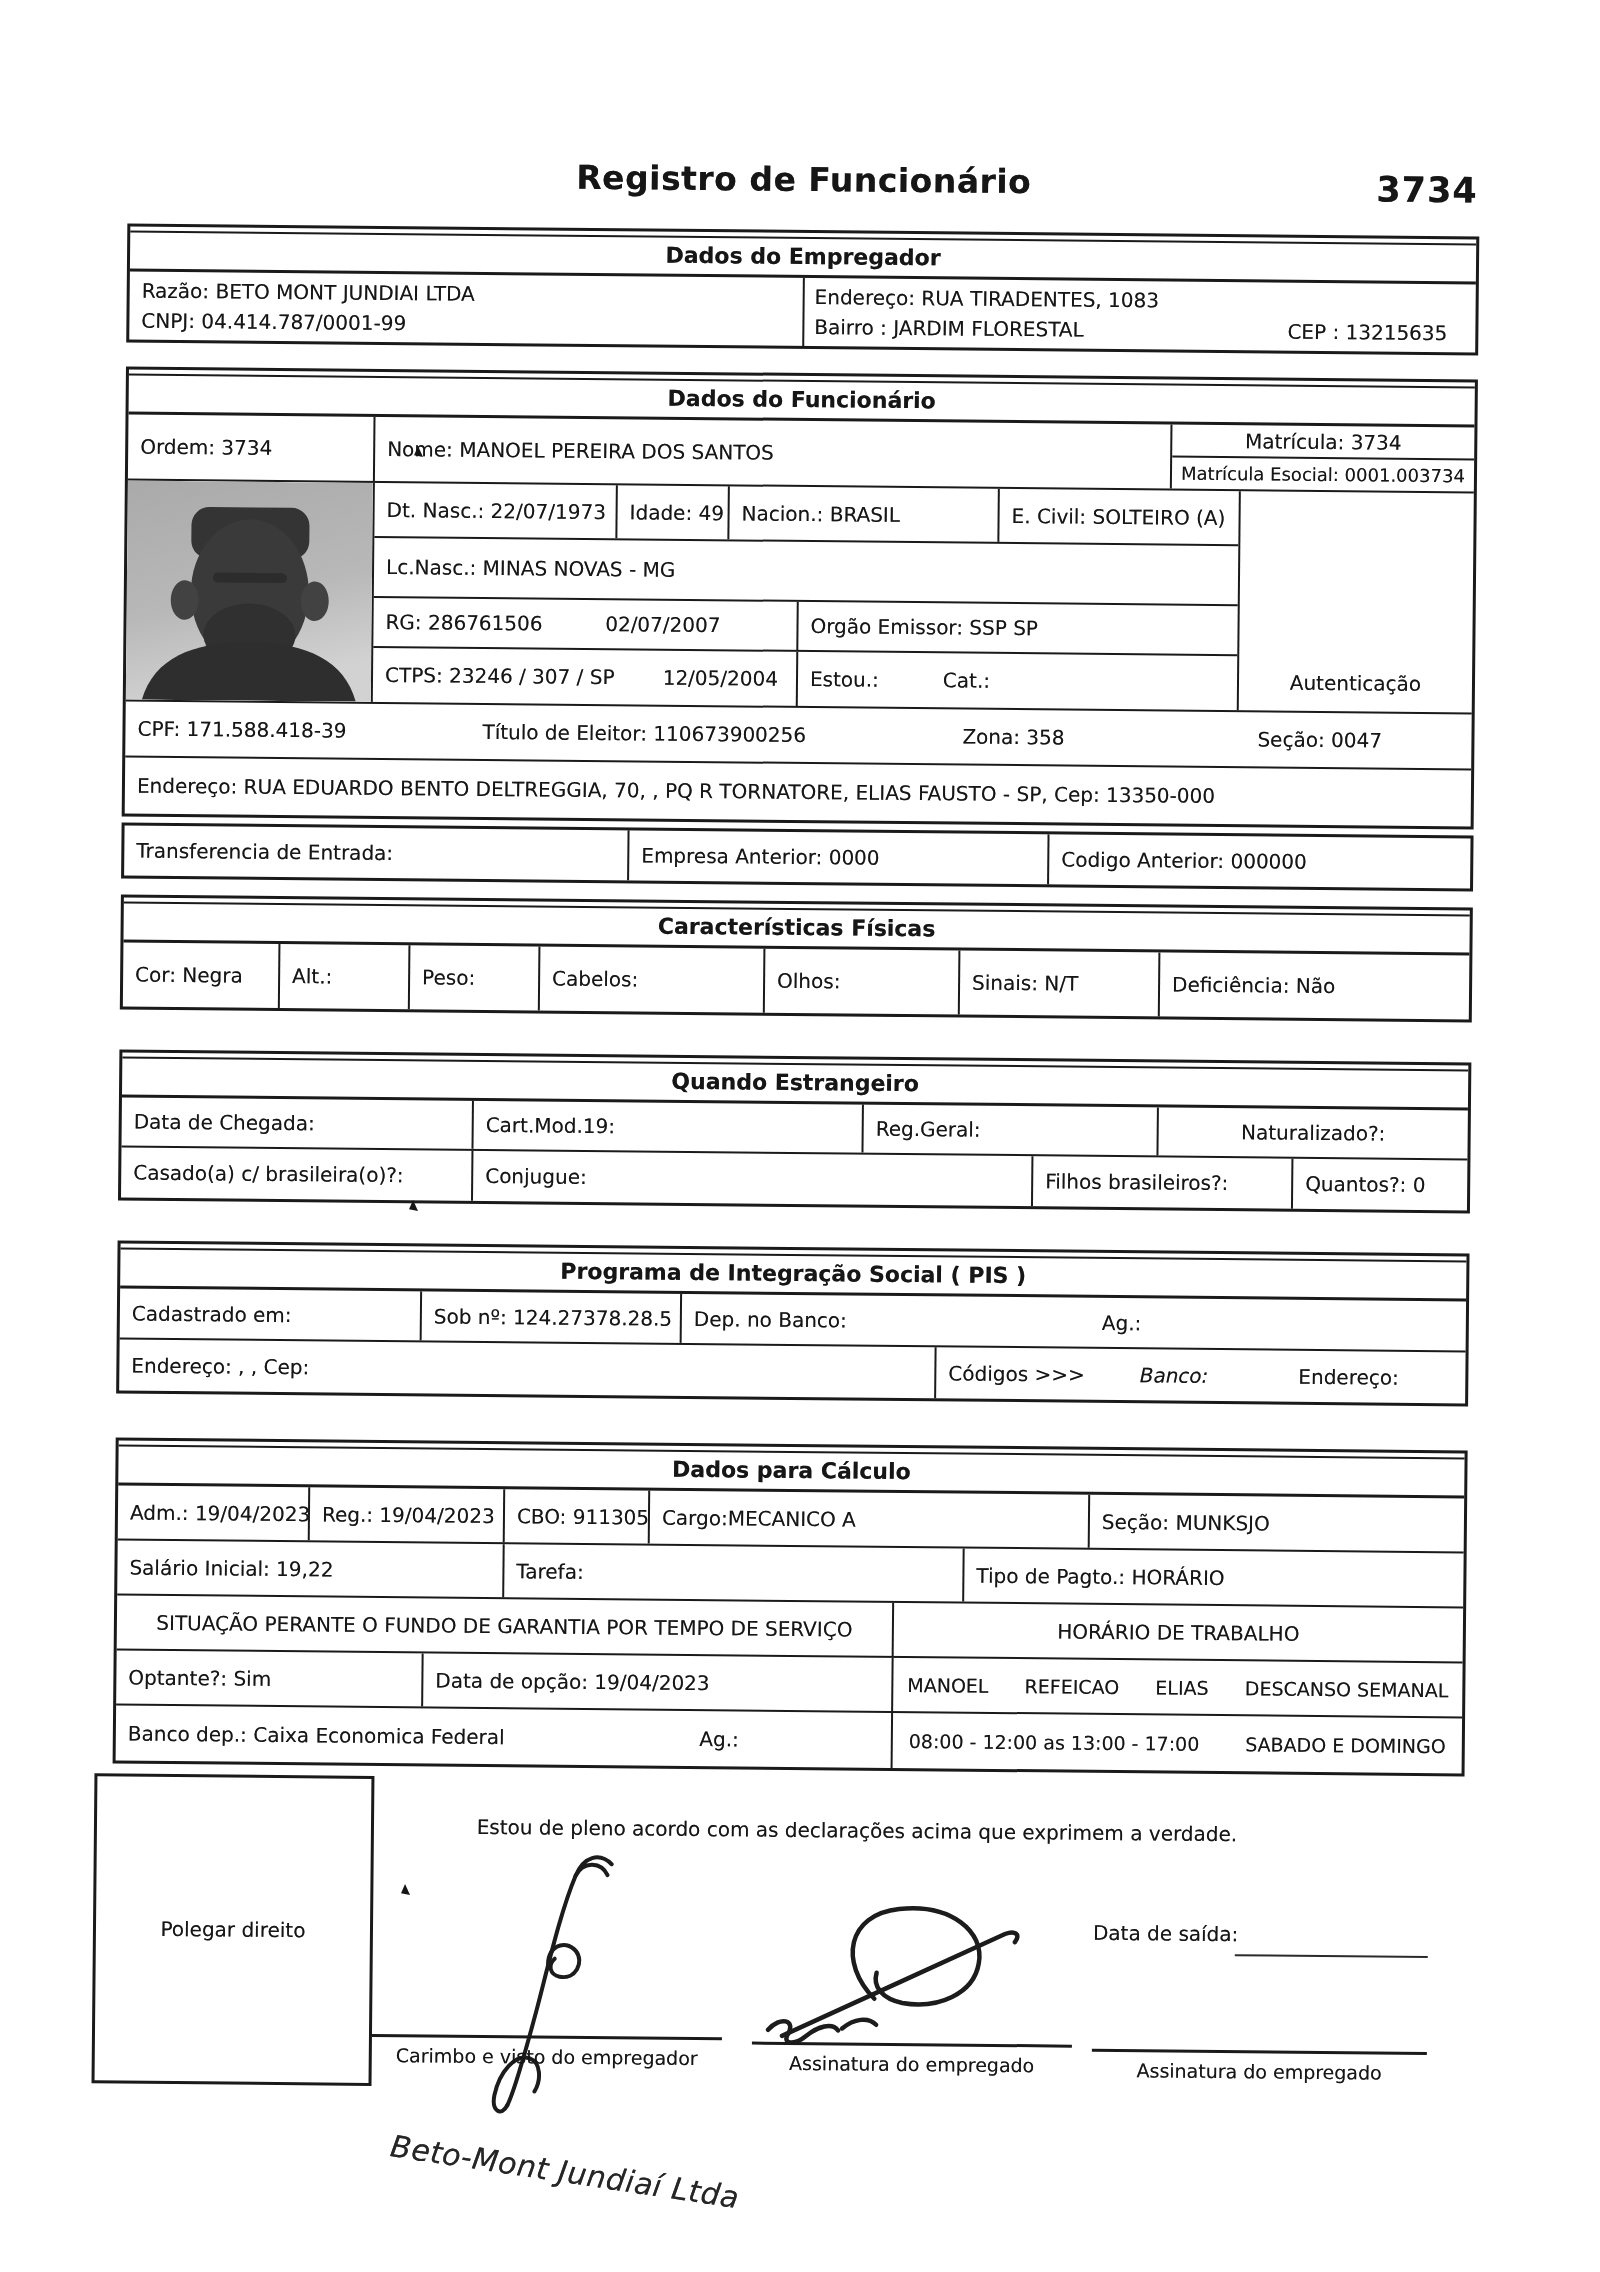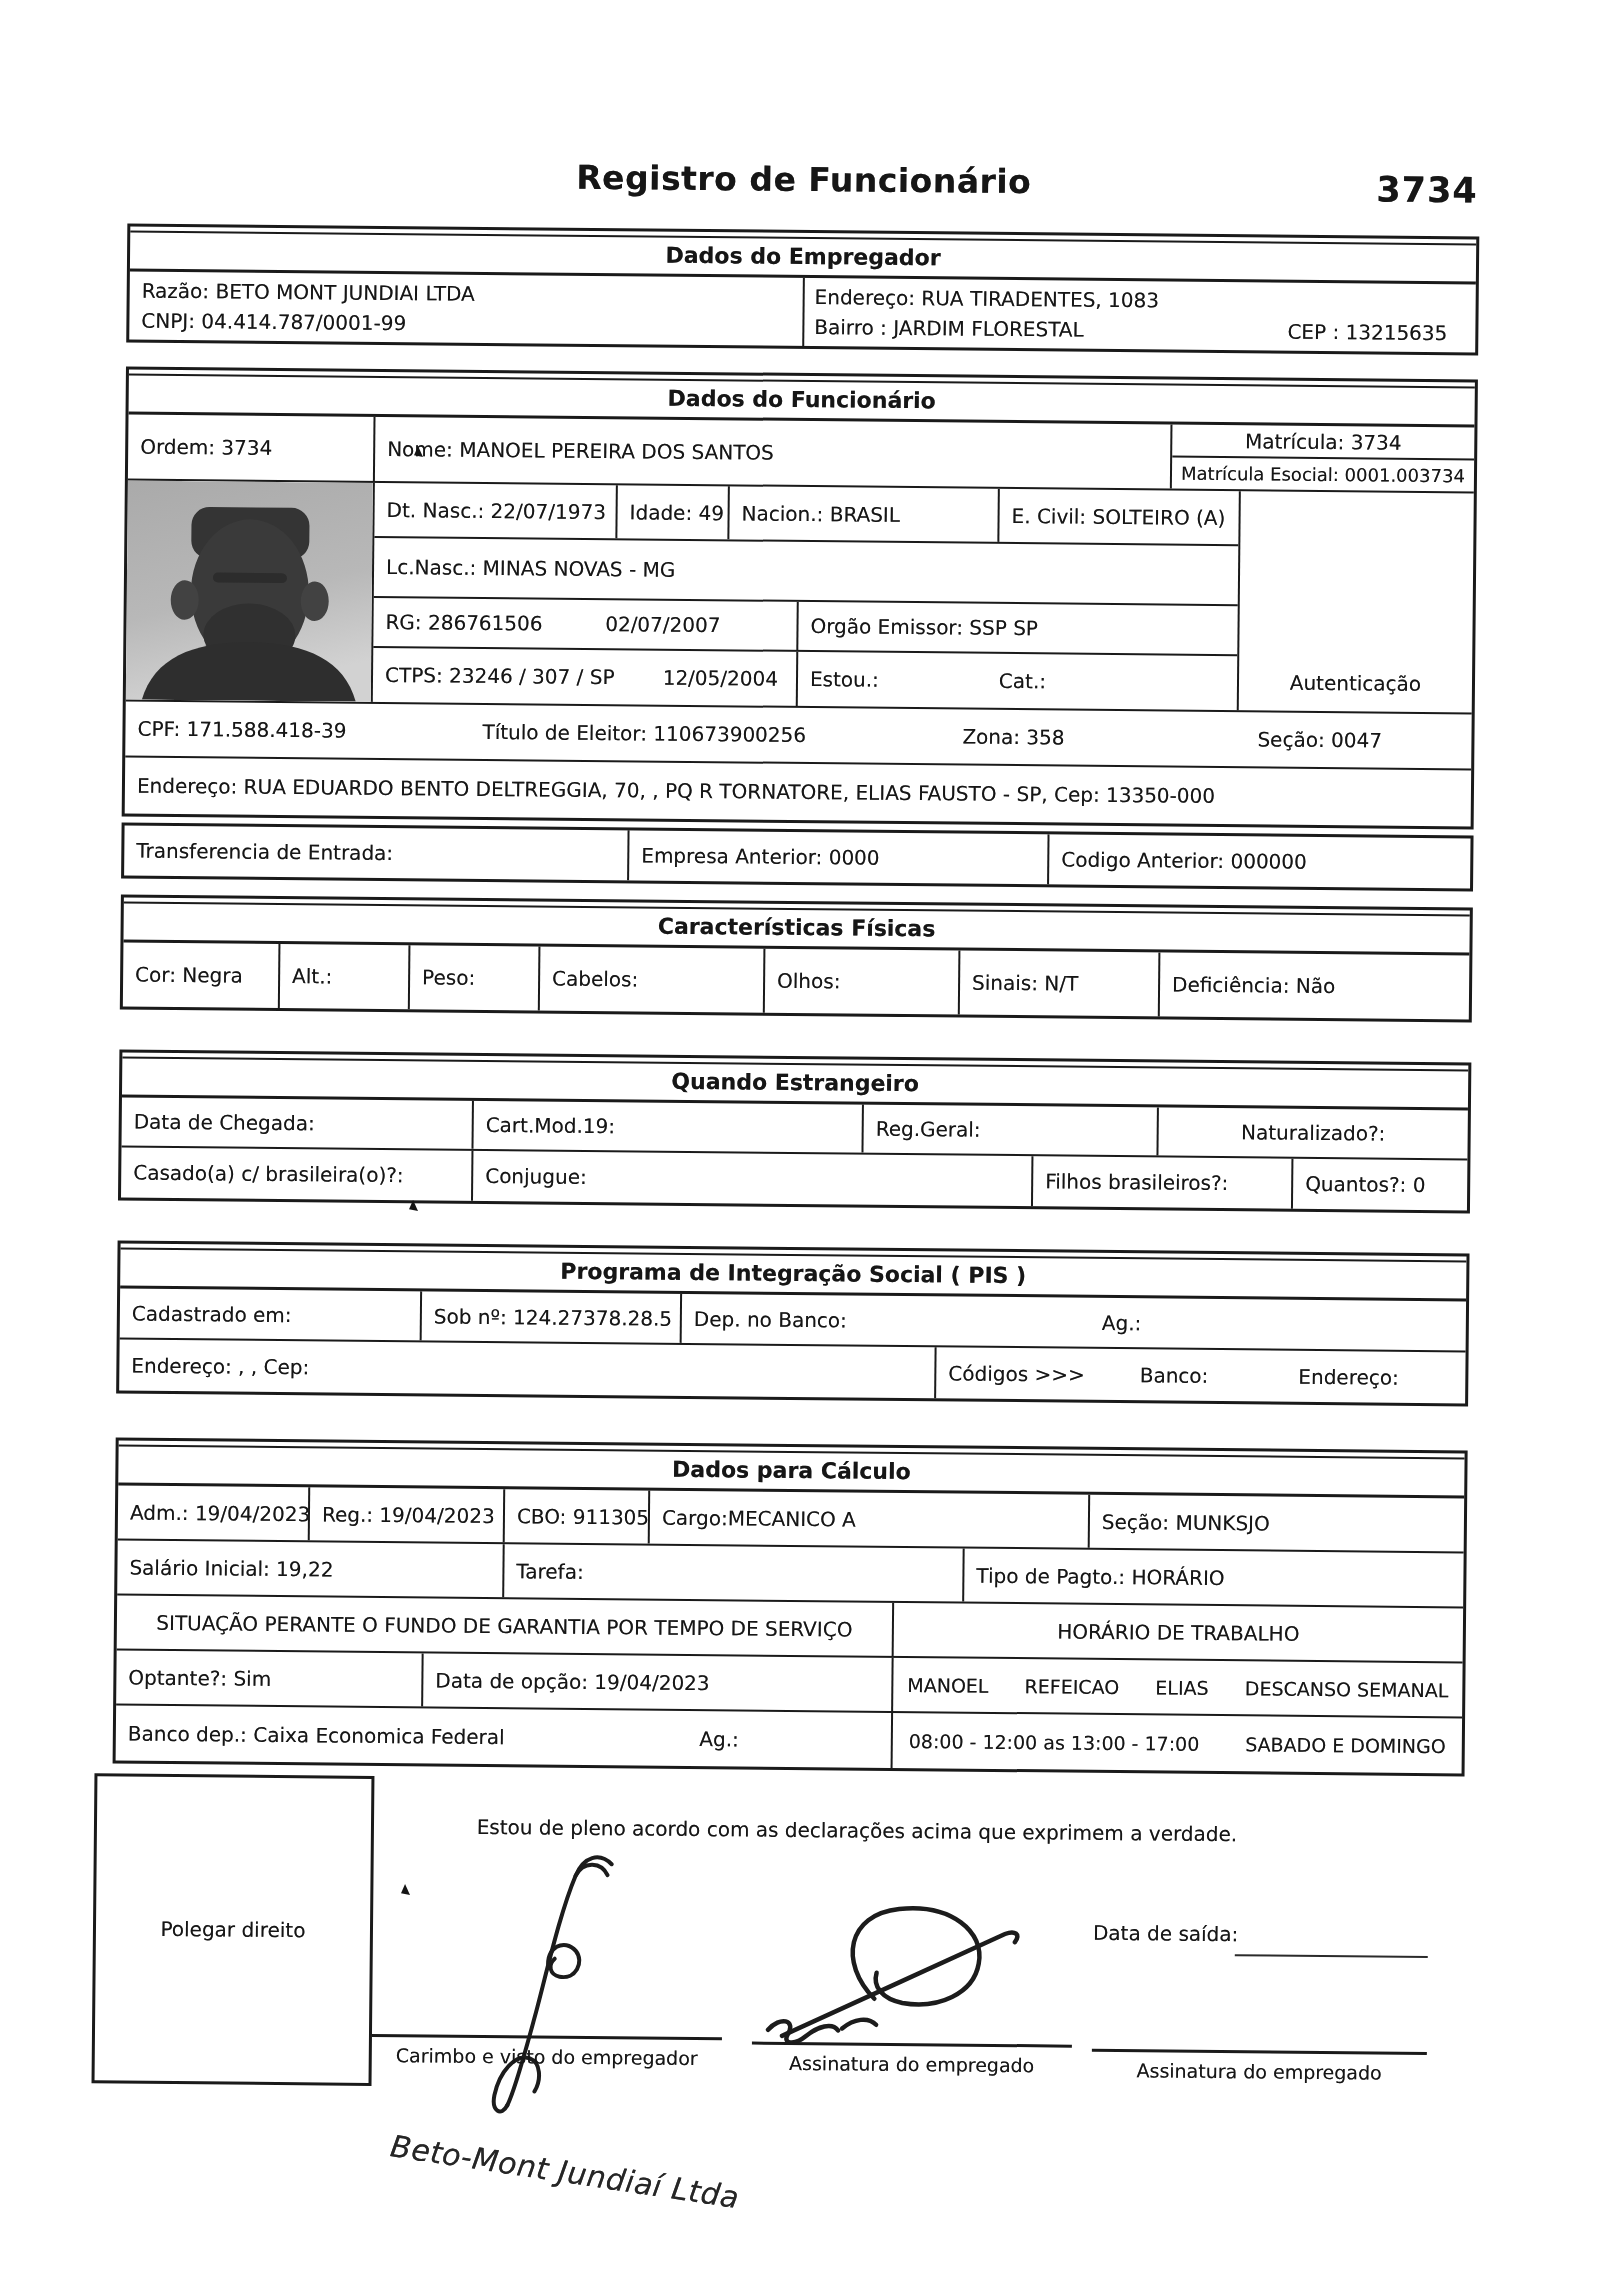--- a/index.html
+++ b/index.html
@@ -47,41 +47,41 @@
   .func-mid { height:221px; }
   .photo-col { width:247px; border-right:2px solid #1a1a1a; overflow:hidden; }
   .photo-col svg { display:block; width:100%; height:100%; }
   .mid-rows { flex:1; display:flex; flex-direction:column; min-width:0; }
   .auth-col { width:235px; border-left:2px solid #1a1a1a; display:flex; align-items:flex-end; justify-content:center; padding-bottom:16px; font-size:20px; }
   .rB { height:55px; } .rC { height:60px; } .rD { height:50px; } .rE { flex:1; }
   .w243{width:243px;} .w112{width:112px;} .w270{width:270px;} .w425{width:425px;}
   .split-cell { justify-content:flex-start; }
   .split-cell .date { margin-left:auto; padding-right:64px; }
   .split-cell .date-tight { margin-left:auto; padding-right:6px; }
-  .reserv-cell .cat { margin-left:120px; }
+  .reserv-cell .cat { margin-left:64px; }
   .cpf-row { height:56px; }
   .cpf-row .c1{ width:345px; } .cpf-row .c2{ width:480px; } .cpf-row .c3{ width:295px; }
   .end-row { height:56px; }
   
   .transf-row { height:50px; }
   .transf-row .c1{ width:505px; } .transf-row .c2{ width:420px; }
   
   .fis-row { height:64px; }
   .fis-row .c1{width:157px;} .fis-row .c2{width:130px;} .fis-row .c3{width:130px;}
   .fis-row .c4{width:225px;} .fis-row .c5{width:195px;} .fis-row .c6{width:200px;}
   
   .est-row { height:50px; }
   .est1 .c1{width:352px;} .est1 .c2{width:390px;} .est1 .c3{width:295px;}
   .est2 .c1{width:352px;} .est2 .c2{width:560px;} .est2 .c3{width:260px;}
   
   .pis-row { height:51px; }
   .pis1 .c1{width:302px;} .pis1 .c2{width:260px;}
   .pis1 .c3 .ag { margin-left:255px; }
   .pis2 .c1{width:817px;}
-  .pis2 .c2 .banco { margin-left:55px; }
+  .pis2 .c2 .banco { margin-left:55px;font-style:italic; }
   .pis2 .c2 .agencia { margin-left:90px; }
   
   .cal-row { height:55px; }
   .cal1 .c1{width:192px;} .cal1 .c2{width:195px;} .cal1 .c3{width:145px;} .cal1 .c4{width:440px;}
   .cal2 .c1{width:387px;} .cal2 .c2{width:460px;}
   .cal3 .c1{width:777px;}
   .cal4 .c1{width:307px;} .cal4 .c2{width:470px;}
   .cal4 .c3{ display:flex; justify-content:space-between; padding:0 14px; font-size:19px; }
   .cal5 .c1{width:777px;}
   .cal5 .c1 .ag { margin-left:auto; margin-right:140px; }

